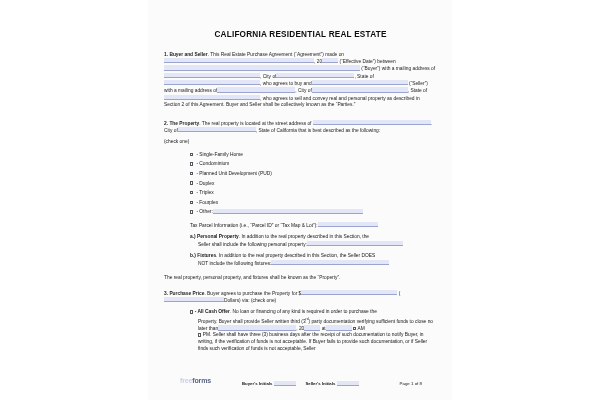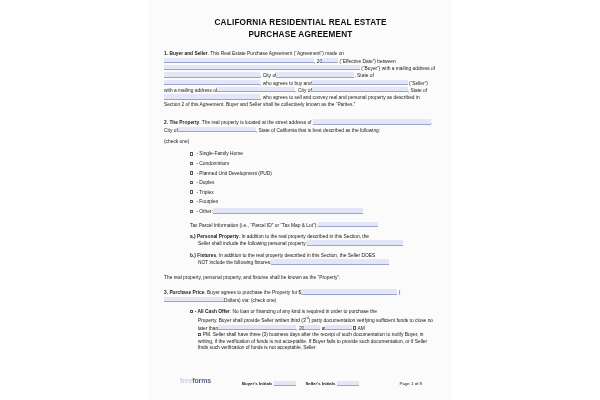--- a/index.html
+++ b/index.html
@@ -22,21 +22,21 @@
     display: flex;
     justify-content: center;
   }
   
   .page {
     position: relative;
     width: 304px;
     height: 400px;
     background: #fbfbfb;
     box-sizing: border-box;
-    padding: 17px 15px 0 16px;
+    padding: 29px 15px 0 16px;
     color: #161616;
   }
   .page-inner {
     position: relative;
     height: 100%;
   }
 
   
   .doc-title {
     text-align: center;
@@ -172,21 +172,20 @@
 </style>
 </head>
 <body>
 
 <div class="viewport">
   <div class="page">
     <div class="page-inner">
 
       <div class="doc-title">
         <span>CALIFORNIA RESIDENTIAL REAL ESTATE</span>
-        <span class="line2">PURCHASE AGREEMENT</span>
       </div>
 
       <div class="gap-l"></div>
 
       <div class="sec">
         <b>1. Buyer and Seller</b><span>. This Real Estate Purchase Agreement (“Agreement”) made on</span>
         <span class="blank b-ff"></span><span>, 20</span><span class="blank b-xs"></span><span> (“Effective Date”) between</span>
         <span class="blank b-fff"></span><span> (“Buyer”)</span>
         <span>with a mailing address of</span><span class="blank b-xxl"></span><span>, City of</span><span class="blank b-xl"></span><span>, State of</span>
         <span class="blank b-xxl"></span><span>, who agrees to buy and</span><span class="blank b-xxl"></span><span> (“Seller”) with a mailing</span>

